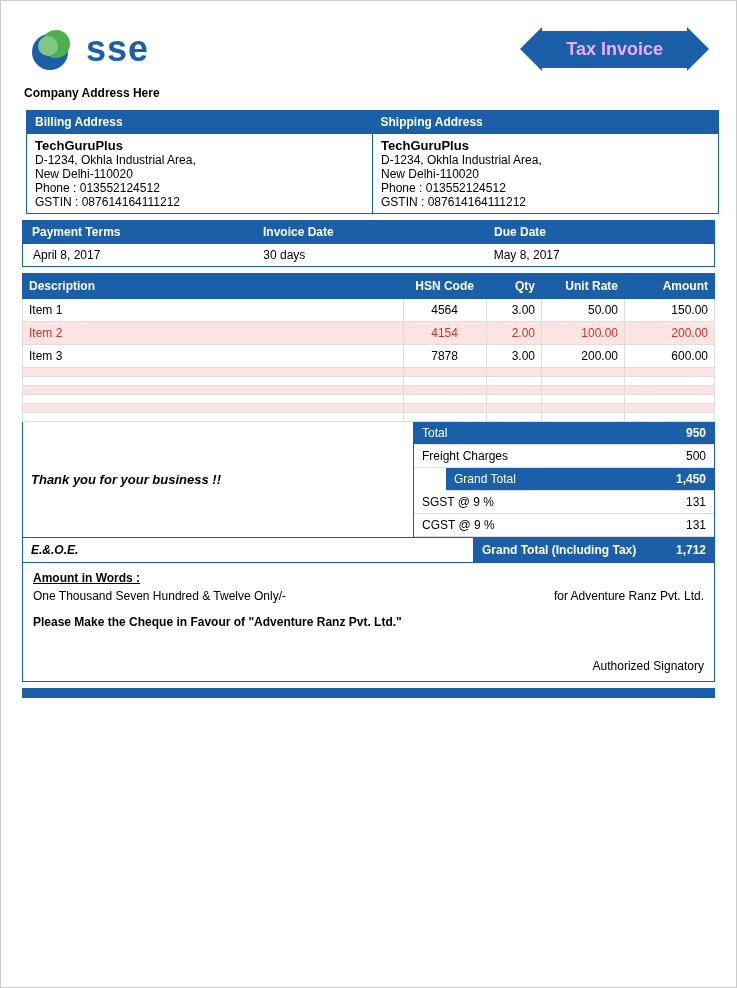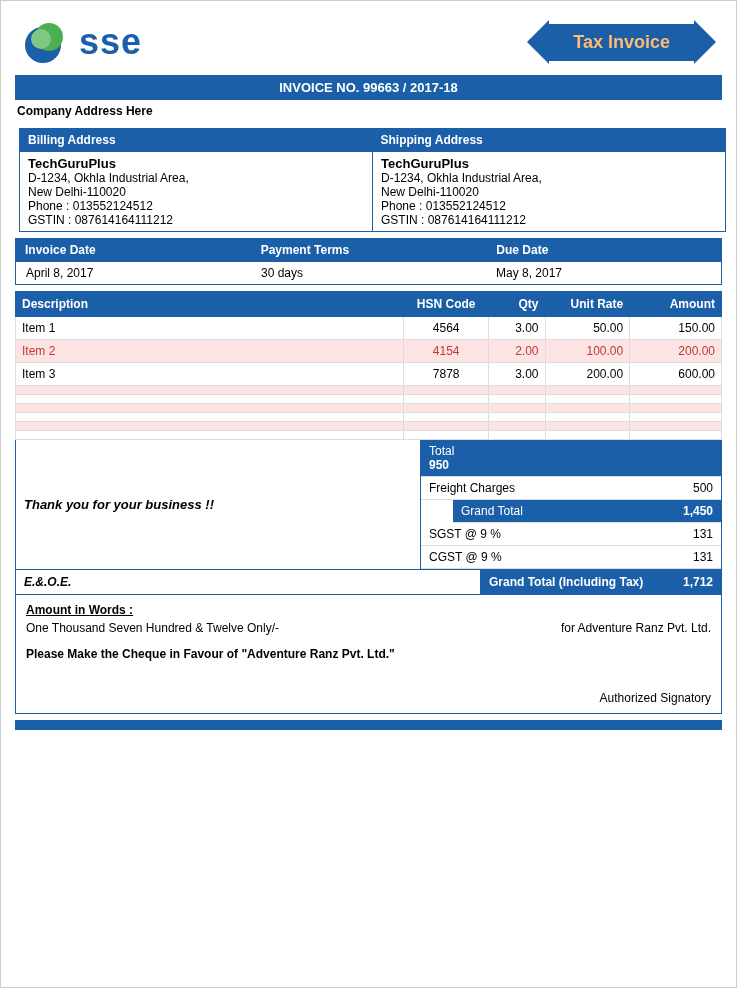--- a/index.html
+++ b/index.html
@@ -8,21 +8,21 @@
       font-size: 12px;
       background: #fff;
       width: 737px;
       min-height: 988px;
       color: #000;
     }
     .page {
       width: 737px;
       min-height: 988px;
       background: #fff;
-      padding: 4px;
+      padding: 11px;
       border: 1px solid #ccc;
     }
 
     
     .header {
       display: flex;
       align-items: center;
       justify-content: space-between;
       padding: 12px 16px 8px 16px;
       background: #fff;
@@ -58,21 +58,21 @@
     }
     .arrow-right {
       width: 0;
       height: 0;
       border-top: 22px solid transparent;
       border-bottom: 22px solid transparent;
       border-left: 22px solid #1a5fa8;
     }
     .tax-invoice-box {
       background: #1a5fa8;
-      color: #fdba74;
+      color: #f0abfc;
       font-size: 18px;
       font-weight: bold;
       padding: 8px 24px;
     }
 
     
     .invoice-no-bar {
       background: #1a5fa8;
       color: #fff;
       text-align: center;
@@ -196,21 +196,20 @@
     .totals-row {
       display: flex;
       justify-content: space-between;
       padding: 4px 8px;
       border-bottom: 1px solid #ddd;
     }
     .totals-row.header-row {
       background: #1a5fa8;
       color: #fff;
       font-weight: bold;
-      flex-direction: column;
     }
     .totals-row.grand-total-row {
       background: #1a5fa8;
       color: #fff;
       font-weight: bold;
       margin-left: 32px;
     }
     .totals-row .label { font-weight: normal; }
     .totals-row .value { }
 
@@ -299,21 +298,20 @@
       <span class="logo-text">sse</span>
     </div>
 
     <div class="tax-invoice-banner">
       <div class="arrow-left"></div>
       <div class="tax-invoice-box">Tax Invoice</div>
       <div class="arrow-right"></div>
     </div>
   </div>
 
-  <div class="invoice-no-bar">INVOICE NO. 99663 / 2017-18</div>
 
   <div class="company-address">Company Address Here</div>
 
   <table class="address-table">
     <thead>
       <tr>
         <th>Billing Address</th>
         <th>Shipping Address</th>
       </tr>
     </thead>
@@ -343,22 +341,22 @@
           <div>
             <span>GSTIN :</span>
             <span>087614164111212</span>
           </div>
         </td>
       </tr>
     </tbody>
   </table>
 
   <div class="invoice-details-bar">
+    <div>Payment Terms</div>
     <div>Invoice Date</div>
-    <div>Payment Terms</div>
     <div>Due Date</div>
   </div>
   <div class="invoice-details-values">
     <div>April 8, 2017</div>
     <div>30 days</div>
     <div>May 8, 2017</div>
   </div>
 
   <table class="items-table">
     <thead>

